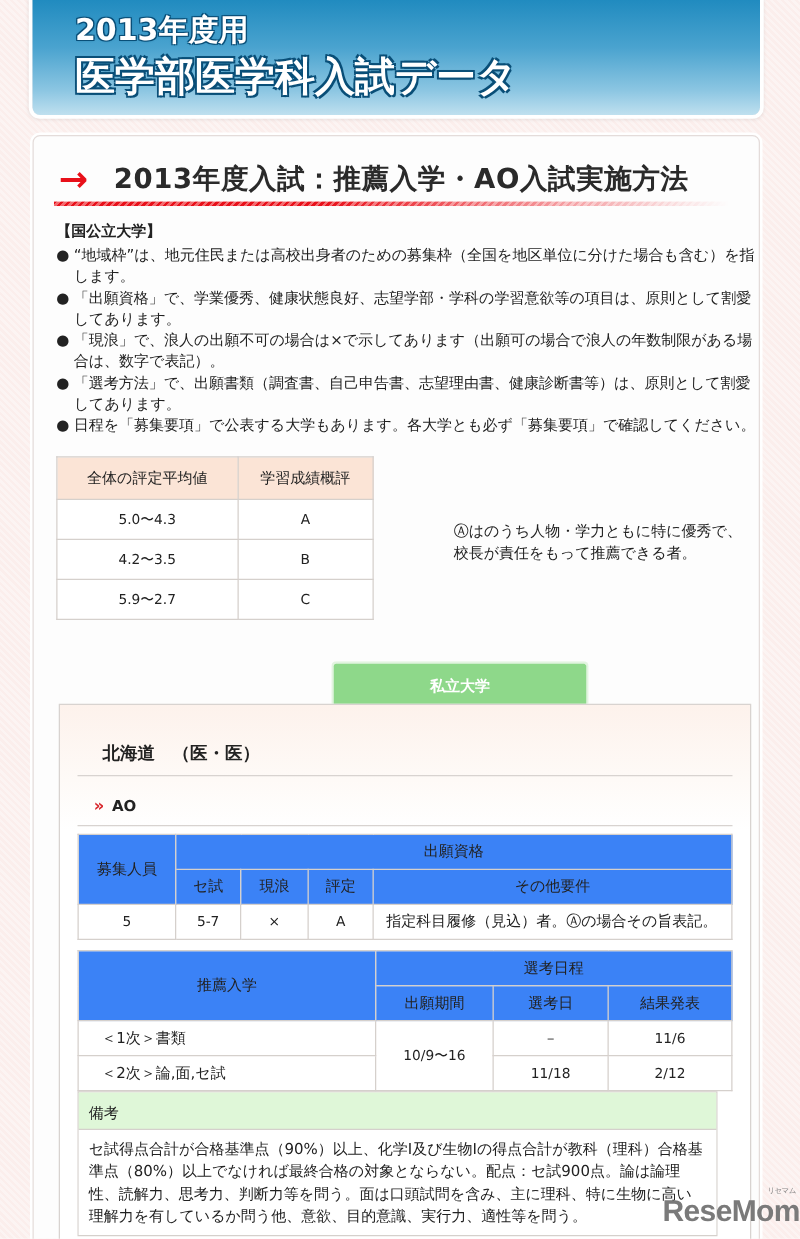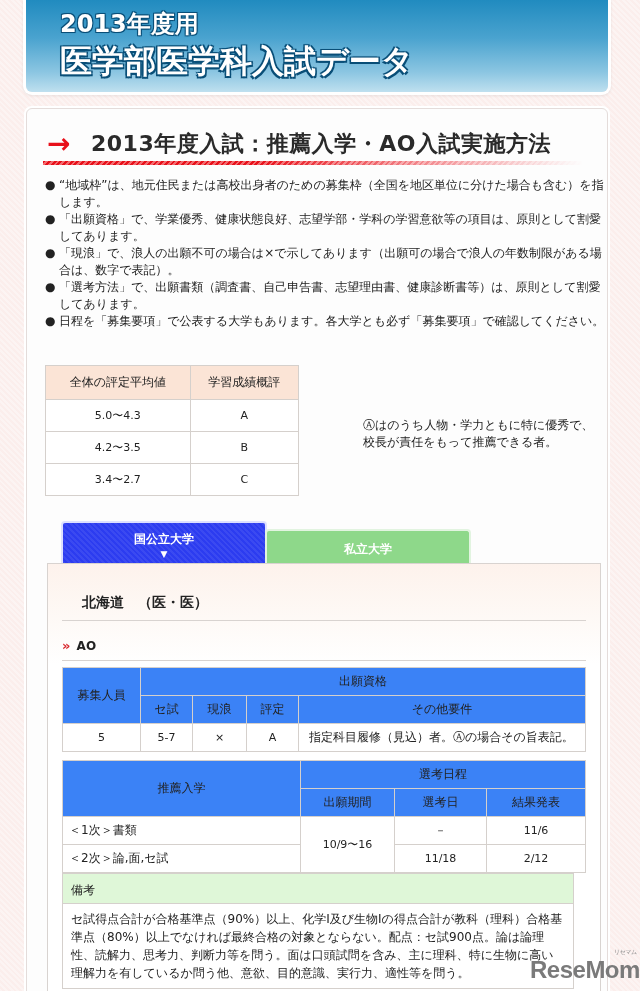--- a/index.html
+++ b/index.html
@@ -82,37 +82,37 @@
   .content {
     position: absolute; left: 20px; top: 454px; width: 554px; height: 440px;
     background: #fff; border: 1px solid #d8d3d0;
   }
   .content-top {
     position: absolute; left: 0; top: 0; right: 0; height: 100px;
     background: linear-gradient(180deg, #fdf2ec 0%, #fefaf7 60%, #fff 100%);
   }
   .univ-name { position: absolute; left: 34px; top: 30px; font-size: 14px; font-weight: bold; color: #222; }
   .univ-rule { position: absolute; left: 14px; right: 14px; top: 56px; height: 1px; background: #d8d3d0; }
-  .type-label { position: absolute; left: 14px; top: 74px; font-size: 12px; font-weight: bold; }
+  .type-label { position: absolute; left: 27px; top: 74px; font-size: 12px; font-weight: bold; }
   .type-label .chev { color: #d8262c; font-size: 13px; margin-right: 2px; }
   .type-rule { position: absolute; left: 14px; right: 14px; top: 96px; height: 1px; background: #d8d3d0; }
 
   table.data { position: absolute; border-collapse: collapse; font-size: 11px; }
   table.data th, table.data td { border: 1px solid #d5d0cc; text-align: center; }
   table.data th { background: #3b82f6; font-weight: normal; font-size: 12px; }
   table.data td { background: #fff; }
   .req-table { left: 14px; top: 103px; width: 524px; }
   .req-table th { height: 28px; }
   .req-table td { height: 28px; }
   .req-table td.left { text-align: left; padding-left: 10px; font-size: 12px; }
 
   .sched-table { left: 14px; top: 196px; width: 524px; }
   .sched-table th { height: 28px; }
   .sched-table td { height: 28px; }
-  .sched-table td.left { text-align: left; padding-left: 6px; font-size: 12px; background: #fff; }
+  .sched-table td.left { text-align: left; padding-left: 18px; font-size: 12px; background: #fff; }
 
   .remarks { position: absolute; left: 14px; top: 309px; width: 512px; border: 1px solid #d5d0cc; }
   .remarks .head { background: #dff7d8; height: 30px; font-size: 12px; padding: 8px 8px; border-bottom: 1px solid #d5d0cc; }
   .remarks .body { font-size: 12px; line-height: 18px; padding: 6px 8px; background: #fff; }
 
   .watermark {
     position: absolute; left: 530px; top: 956px; font-size: 24px; font-weight: bold; color: #7a7a7a;
     font-family: "Liberation Sans", sans-serif; letter-spacing: -0.5px;
   }
   .watermark small { position: absolute; left: 84px; top: -8px; font-size: 6px; color: #888; font-weight: normal; }
@@ -126,20 +126,21 @@
 </div>
 
 <div class="panel">
   <div class="section-title">
     <span class="arrow">→</span>
     <span class="text">2013年度入試：推薦入学・AO入試実施方法</span>
     <div class="underline"></div>
   </div>
 
   <div class="notes">
+    <div class="heading">【国公立大学】</div>
     <div class="bullet">“地域枠”は、地元住民または高校出身者のための募集枠（全国を地区単位に分けた場合も含む）を指します。</div>
     <div class="bullet">「出願資格」で、学業優秀、健康状態良好、志望学部・学科の学習意欲等の項目は、原則として割愛してあります。</div>
     <div class="bullet">「現浪」で、浪人の出願不可の場合は×で示してあります（出願可の場合で浪人の年数制限がある場合は、数字で表記）。</div>
     <div class="bullet">「選考方法」で、出願書類（調査書、自己申告書、志望理由書、健康診断書等）は、原則として割愛してあります。</div>
     <div class="bullet">日程を「募集要項」で公表する大学もあります。各大学とも必ず「募集要項」で確認してください。</div>
   </div>
 
   <table class="grade-table">
     <tbody>
         <tr>
@@ -148,31 +149,27 @@
     </tr>
     <tr>
       <td>5.0〜4.3</td>
       <td>A</td>
     </tr>
     <tr>
       <td>4.2〜3.5</td>
       <td>B</td>
     </tr>
     <tr>
-      <td>3.4〜2.7</td>
+      <td>5.9〜2.7</td>
       <td>C</td>
     </tr>
   </tbody>
     </table>
   <div class="grade-note">Ⓐはのうち人物・学力ともに特に優秀で、校長が責任をもって推薦できる者。</div>
 
-  <div class="tab tab-active">
-    <div class="label">国公立大学</div>
-    <div class="caret">▼</div>
-  </div>
   <div class="tab tab-inactive">
     <div class="label">私立大学</div>
   </div>
 
   <div class="content">
     <div class="content-top"></div>
     <div class="univ-name">北海道　（医・医）</div>
     <div class="univ-rule"></div>
     <div class="type-label">
       <span class="chev">»</span>

